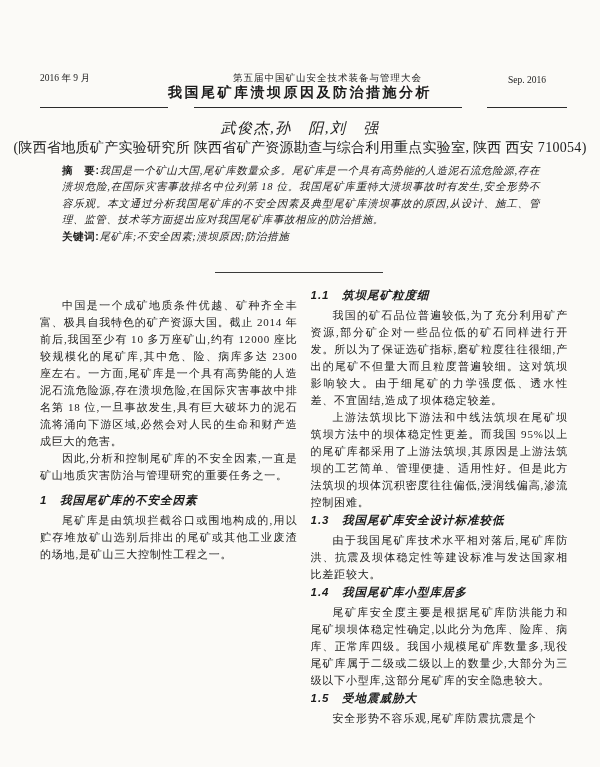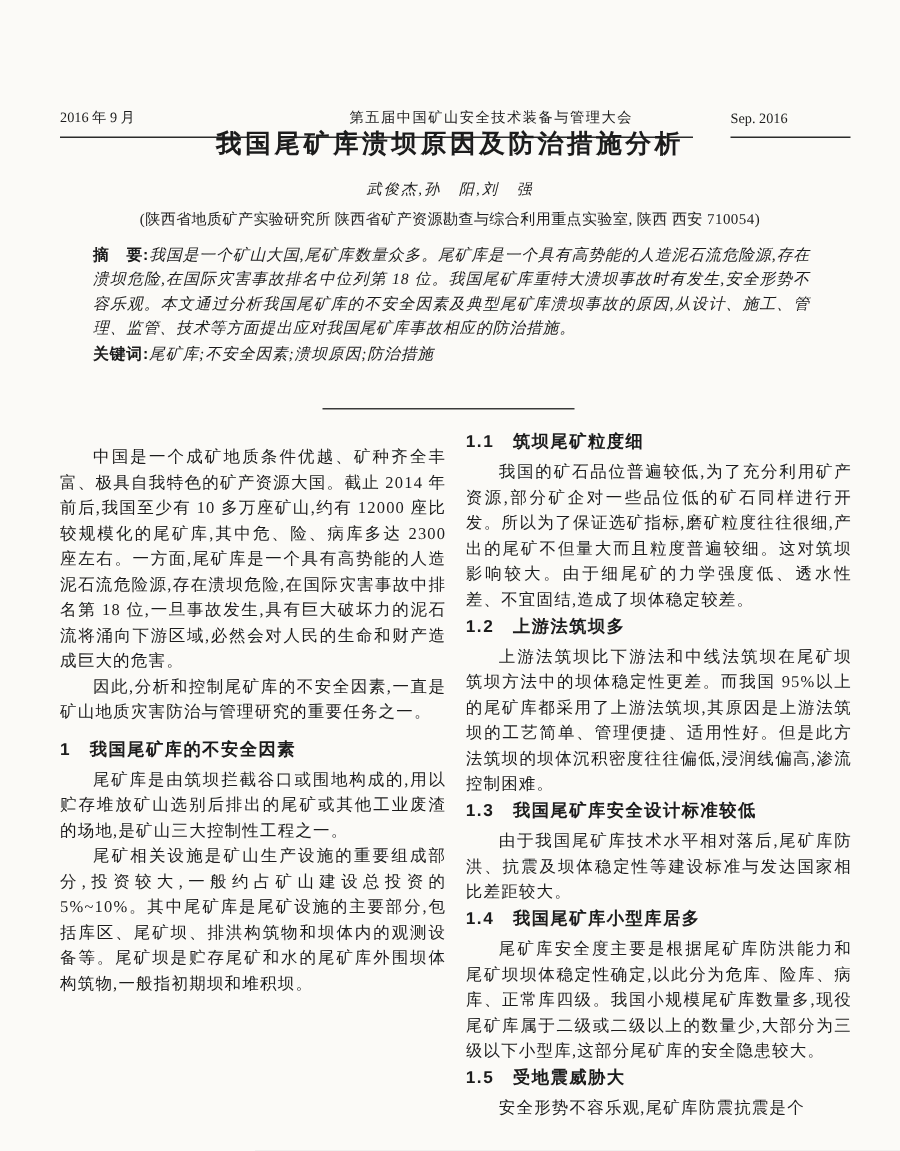--- a/index.html
+++ b/index.html
@@ -11,38 +11,38 @@
     color:#1c1c1c;
     font-family:"Liberation Serif", serif;
     overflow:hidden;
   }
   
   .pg-header {
     position:absolute; top:34px; left:40px; right:33px;
     display:flex; justify-content:space-between; align-items:flex-end;
     font-size:9.5px;
   }
-  .pg-header .seg { border-bottom:1.5px solid #2b2b2b; padding-bottom:6px; }
+  .pg-header .seg { border-bottom:1.5px solid #2b2b2b; padding-bottom:22px; }
   .h-left   { width:128px; }
   .h-center { width:268px; text-align:center; font-weight:normal; letter-spacing:1px; }
-  .h-right  { width:80px;  text-align:left;margin-top:41px; }
+  .h-right  { width:80px;  text-align:center;margin-top:41px; }
   
   .title {
     position:absolute; top:84px; left:0; right:0;
     margin:0; text-align:center;
     font-family:"Liberation Sans", sans-serif;
-    font-size:17px; font-weight:bold; letter-spacing:2.5px;
+    font-size:14px; font-weight:bold; letter-spacing:2.5px;
   }
   .authors {
     position:absolute; top:119px; left:0; right:0;
-    text-align:center; font-size:10px; font-style:italic; letter-spacing:1.5px;
+    text-align:center; font-size:15px; font-style:italic; letter-spacing:1.5px;
   }
   .affiliation {
     position:absolute; top:139px; left:0; right:0;
-    text-align:center; font-size:10px; letter-spacing:0.3px;
+    text-align:center; font-size:14px; letter-spacing:0.3px;
   }
   
   .abstract-block {
     position:absolute; top:162px; left:62px; width:478px;
     font-size:10.5px; line-height:16.3px;
     text-align:justify; font-style:italic; letter-spacing:0.6px;
   }
   .abstract-block p { margin:0; }
   .abstract-block .lbl { font-style:normal; font-weight:bold; font-family:"Liberation Sans", sans-serif;margin-top:43px; }
   .kw { margin-top:0; }
@@ -58,21 +58,21 @@
   }
   .col {
     width:258px; overflow:hidden;
     font-size:11px; line-height:17px;
     text-align:justify; letter-spacing:0.8px;
   }
   .col p { margin:0; text-indent:2em; }
   .col h2 {
     font-family:"Liberation Sans", sans-serif;
     font-size:11.5px; font-weight:bold;
-    margin:1px 0 3px; letter-spacing:1px;
+    margin:1px 0 3px; letter-spacing:1px;font-style:italic;
   }
   .col h2.first { margin-top:0; }
   .col h2.big-gap { margin-top:8px; }
   .left-pad { padding-top:10px; }
 </style>
 </head>
 <body>
 
 <div class="page">
 
@@ -93,27 +93,25 @@
 
   <div class="divider"></div>
 
   <div class="columns">
 
     <div class="col left-pad">
       <p>中国是一个成矿地质条件优越、矿种齐全丰富、极具自我特色的矿产资源大国。截止 2014 年前后,我国至少有 10 多万座矿山,约有 12000 座比较规模化的尾矿库,其中危、险、病库多达 2300 座左右。一方面,尾矿库是一个具有高势能的人造泥石流危险源,存在溃坝危险,在国际灾害事故中排名第 18 位,一旦事故发生,具有巨大破坏力的泥石流将涌向下游区域,必然会对人民的生命和财产造成巨大的危害。</p>
       <p>因此,分析和控制尾矿库的不安全因素,一直是矿山地质灾害防治与管理研究的重要任务之一。</p>
       <h2 class="big-gap">1　我国尾矿库的不安全因素</h2>
       <p>尾矿库是由筑坝拦截谷口或围地构成的,用以贮存堆放矿山选别后排出的尾矿或其他工业废渣的场地,是矿山三大控制性工程之一。</p>
-      <p>尾矿相关设施是矿山生产设施的重要组成部分,投资较大,一般约占矿山建设总投资的 5%~10%。其中尾矿库是尾矿设施的主要部分,包括库区、尾矿坝、排洪构筑物和坝体内的观测设备等。尾矿坝是贮存尾矿和水的尾矿库外围坝体构筑物,一般指初期坝和堆积坝。</p>
     </div>
 
     <div class="col">
       <h2 class="first">1.1　筑坝尾矿粒度细</h2>
       <p>我国的矿石品位普遍较低,为了充分利用矿产资源,部分矿企对一些品位低的矿石同样进行开发。所以为了保证选矿指标,磨矿粒度往往很细,产出的尾矿不但量大而且粒度普遍较细。这对筑坝影响较大。由于细尾矿的力学强度低、透水性差、不宜固结,造成了坝体稳定较差。</p>
-      <h2>1.2　上游法筑坝多</h2>
       <p>上游法筑坝比下游法和中线法筑坝在尾矿坝筑坝方法中的坝体稳定性更差。而我国 95%以上的尾矿库都采用了上游法筑坝,其原因是上游法筑坝的工艺简单、管理便捷、适用性好。但是此方法筑坝的坝体沉积密度往往偏低,浸润线偏高,渗流控制困难。</p>
       <h2>1.3　我国尾矿库安全设计标准较低</h2>
       <p>由于我国尾矿库技术水平相对落后,尾矿库防洪、抗震及坝体稳定性等建设标准与发达国家相比差距较大。</p>
       <h2>1.4　我国尾矿库小型库居多</h2>
       <p>尾矿库安全度主要是根据尾矿库防洪能力和尾矿坝坝体稳定性确定,以此分为危库、险库、病库、正常库四级。我国小规模尾矿库数量多,现役尾矿库属于二级或二级以上的数量少,大部分为三级以下小型库,这部分尾矿库的安全隐患较大。</p>
       <h2>1.5　受地震威胁大</h2>
       <p>安全形势不容乐观,尾矿库防震抗震是个</p>
     </div>
 
   </div>

